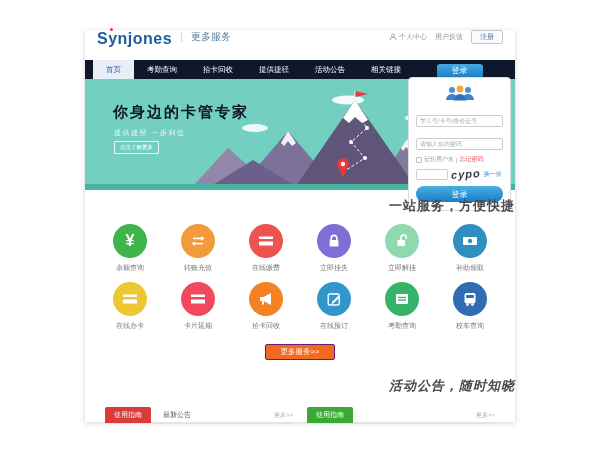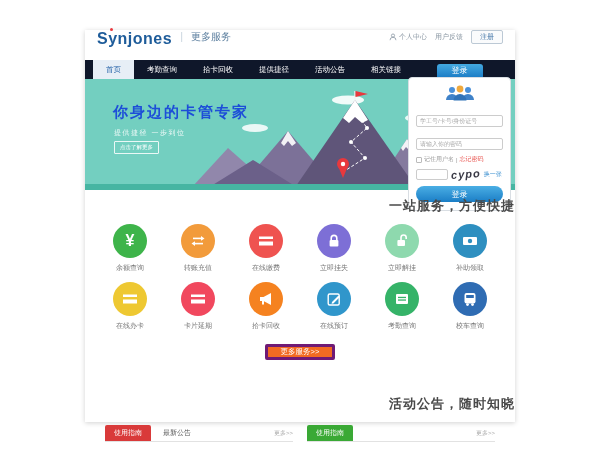--- a/index.html
+++ b/index.html
@@ -21,21 +21,21 @@
   .reg-btn { font-size:7px; color:#4a7bab; border:1px solid #bcc9d5; border-radius:2px; padding:1px 8px; background:#fafbfc; cursor:pointer; }
 
   
   .nav { position:absolute; top:30px; left:0; width:100%; height:19px; background:#0f172a; display:flex; padding-left:8px; }
   .nav-item { font-size:7.5px; color:#fff; line-height:19px; padding:0 13px; cursor:pointer; }
   .nav-item.active { background:#e7eef6; color:#1c5ba4; }
 
   
   .hero { position:absolute; top:49px; left:0; width:100%; height:111px; background:#73cfc0; overflow:hidden; }
   .grass { position:absolute; bottom:0; left:0; width:100%; height:6px; background:#46b5a2; }
-  .hero-title { position:absolute; left:28px; top:24px; font-size:15px; font-weight:bold; color:#1d4ed8; letter-spacing:2px; }
+  .hero-title { position:absolute; left:28px; top:24px; font-size:15px; font-weight:bold; color:#0f172a; letter-spacing:2px; }
   .hero-sub { position:absolute; left:29px; top:49px; font-size:7px; color:rgba(255,255,255,.88); letter-spacing:1.5px; }
   .hero-cta { position:absolute; left:29px; top:62px; font-size:5.5px; color:#fff; border:1px solid rgba(255,255,255,.85);
               padding:2px 5px; border-radius:1px; cursor:pointer; background:transparent; }
   .mtn { position:absolute; left:108px; bottom:4px; }
 
   
   .login { position:absolute; top:34px; right:4px; width:103px; }
   .login-tab { width:46px; height:13px; margin:0 auto; border-radius:3px 3px 0 0;
                background:linear-gradient(#43a9e1,#1d7ec6); color:#fff; font-size:8px; text-align:center; line-height:13px; cursor:pointer; }
   .login-card { background:#fff; border:1px solid #d9dee3; border-radius:4px; padding:7px 7px 8px; }
@@ -55,25 +55,25 @@
 
   
   .content { position:absolute; top:160px; left:0; width:100%; }
   .sec-title { text-align:right; font-size:13px; font-weight:bold; color:#4a4a4a; letter-spacing:1px; }
   .svc-title { margin-top:7px; }
   .svc-row { display:flex; justify-content:space-between; width:396px; margin:9px auto 0; }
   .svc { width:56px; text-align:center; cursor:pointer; }
   .svc-circle { width:34px; height:34px; border-radius:50%; margin:0 auto; display:flex; align-items:center; justify-content:center; }
   .svc-glyph { color:#fff; font-size:16px; font-weight:bold; line-height:1; }
   .svc-label { margin-top:5px; font-size:7px; color:#777; }
-  .more-btn { display:block; width:70px; height:16px; margin:13px auto 0; background:#f26a22; border:3px solid #701a75;
+  .more-btn { display:block; width:70px; height:16px; margin:13px auto 0; background:#f26a22; border:1px solid #701a75;
               border-radius:2px; color:#fff; font-size:7.5px; cursor:pointer; }
 
   
-  .ann-title { margin-top:35px; }
+  .ann-title { margin-top:17px;font-style:italic; }
   .panels { display:flex; gap:14px; padding:0 20px; margin-top:11px; }
   .panel { flex:1; }
   .panel-hd { display:flex; align-items:flex-end; border-bottom:1px solid #e2e2e2; height:18px; }
   .tab-ribbon { height:16px; padding:0 9px; color:#fff; font-size:7px; line-height:16px; border-radius:2px 2px 0 0; cursor:pointer; }
   .tab-red { background:#d93a3a; }
   .tab-green { background:#3aa935; }
   .tab-plain { font-size:7px; color:#555; margin-left:12px; line-height:16px; cursor:pointer; }
   .more-link { margin-left:auto; font-size:6px; color:#aaa; line-height:16px; cursor:pointer; }
 </style>
 </head>

